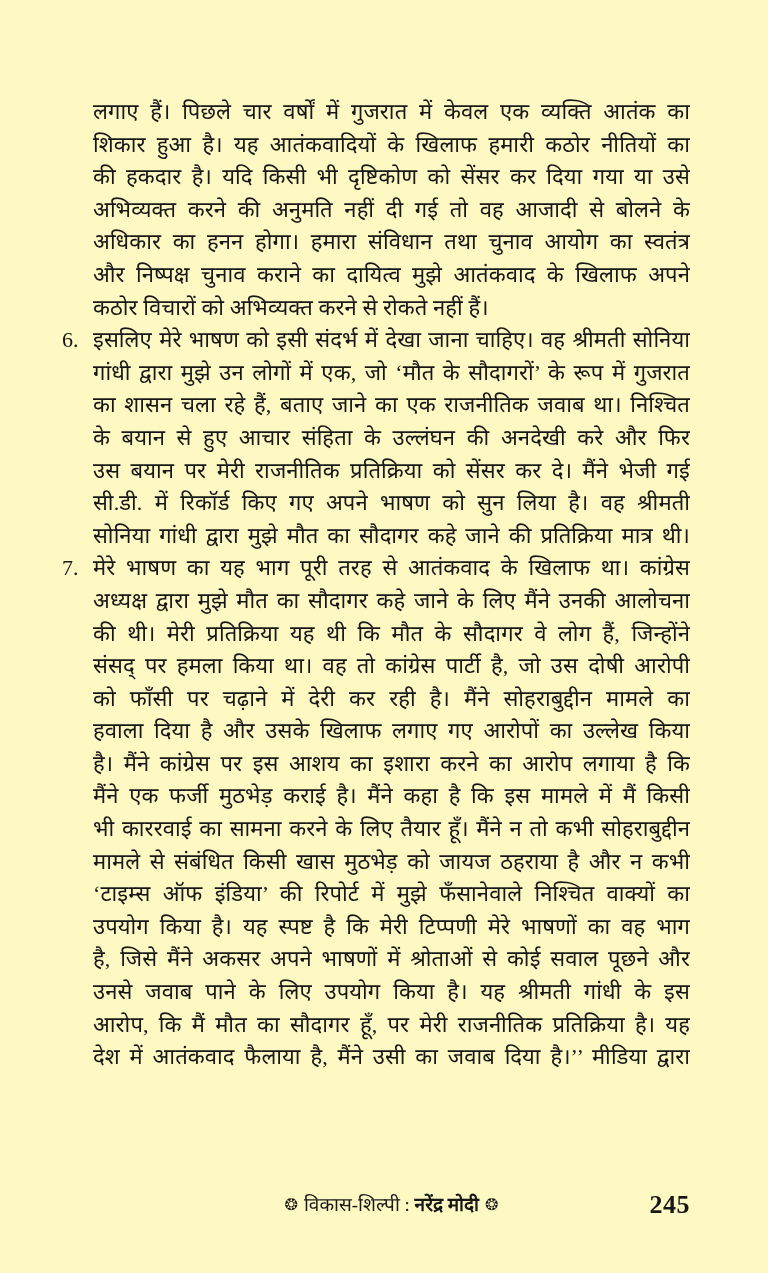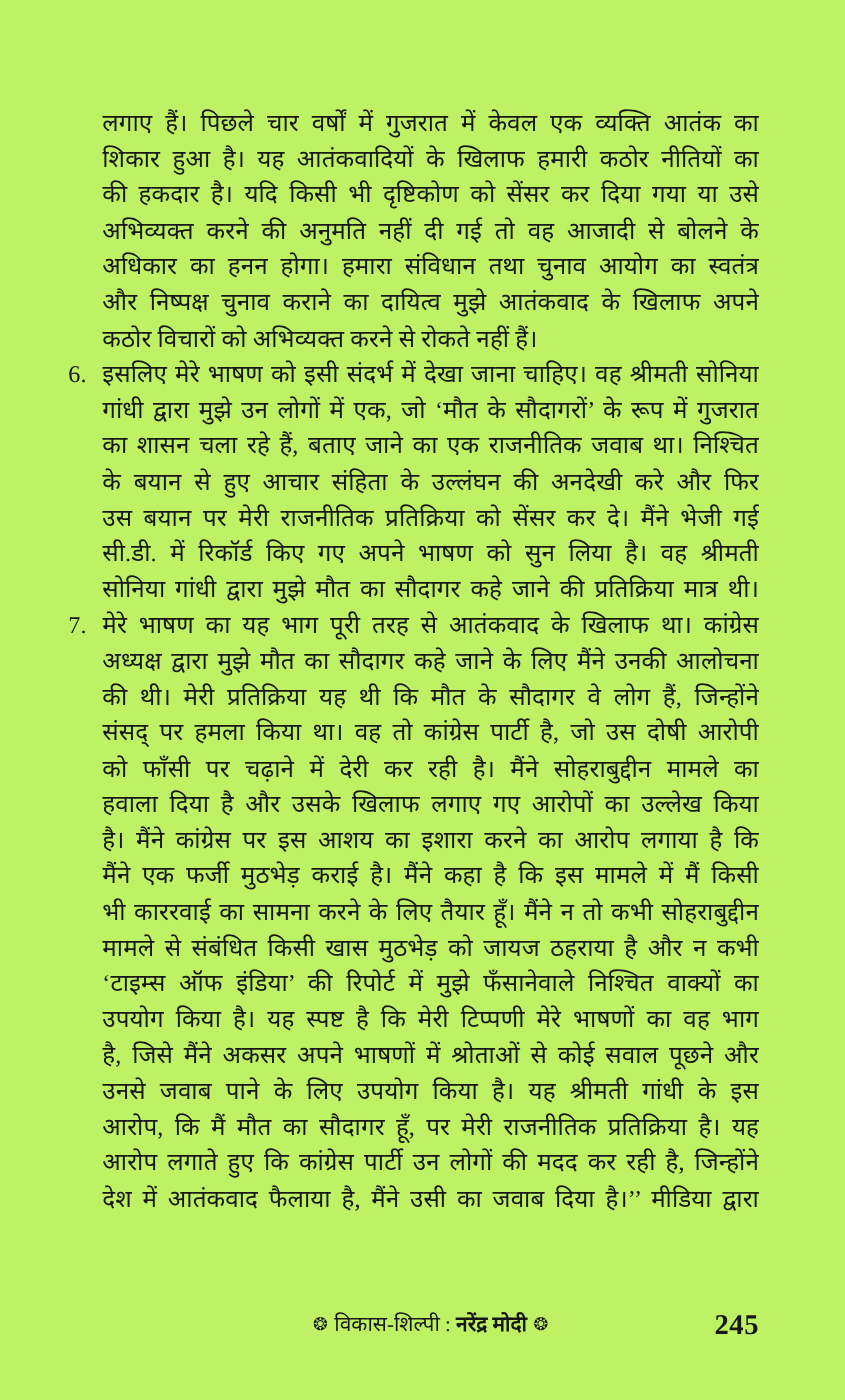--- a/index.html
+++ b/index.html
@@ -4,21 +4,21 @@
 <style>
   html, body {
     margin: 0;
     padding: 0;
     background: #ffffff;
   }
   .page {
     position: relative;
     width: 768px;
     height: 1273px;
-    background: #bef264;
+    background: #fef9c3;
     overflow: hidden;
     font-family: "Liberation Serif", "DejaVu Serif", serif;
     color: #171717;
   }
   .text-column {
     position: absolute;
     left: 93px;
     top: 96px;
     width: 597px;
   }
@@ -119,21 +119,20 @@
           <div class="line">हवाला दिया है और उसके खिलाफ लगाए गए आरोपों का उल्लेख किया</div>
           <div class="line">है। मैंने कांग्रेस पर इस आशय का इशारा करने का आरोप लगाया है कि</div>
           <div class="line">मैंने एक फर्जी मुठभेड़ कराई है। मैंने कहा है कि इस मामले में मैं किसी</div>
           <div class="line">भी काररवाई का सामना करने के लिए तैयार हूँ। मैंने न तो कभी सोहराबुद्दीन</div>
           <div class="line">मामले से संबंधित किसी खास मुठभेड़ को जायज ठहराया है और न कभी</div>
           <div class="line">‘टाइम्स ऑफ इंडिया’ की रिपोर्ट में मुझे फँसानेवाले निश्चित वाक्यों का</div>
           <div class="line">उपयोग किया है। यह स्पष्ट है कि मेरी टिप्पणी मेरे भाषणों का वह भाग</div>
           <div class="line">है, जिसे मैंने अकसर अपने भाषणों में श्रोताओं से कोई सवाल पूछने और</div>
           <div class="line">उनसे जवाब पाने के लिए उपयोग किया है। यह श्रीमती गांधी के इस</div>
           <div class="line">आरोप, कि मैं मौत का सौदागर हूँ, पर मेरी राजनीतिक प्रतिक्रिया है। यह</div>
-          <div class="line">आरोप लगाते हुए कि कांग्रेस पार्टी उन लोगों की मदद कर रही है, जिन्होंने</div>
           <div class="line">देश में आतंकवाद फैलाया है, मैंने उसी का जवाब दिया है।’’ मीडिया द्वारा</div>
         </div>
       </div>
   </div>
 
   <div class="footer">
     <div class="footer-title">
       <span class="footer-ornament">❂</span><span>विकास-शिल्पी :</span>&nbsp;<span class="book-name">नरेंद्र मोदी</span><span class="footer-ornament">❂</span>
     </div>
     <div class="page-number">245</div>

